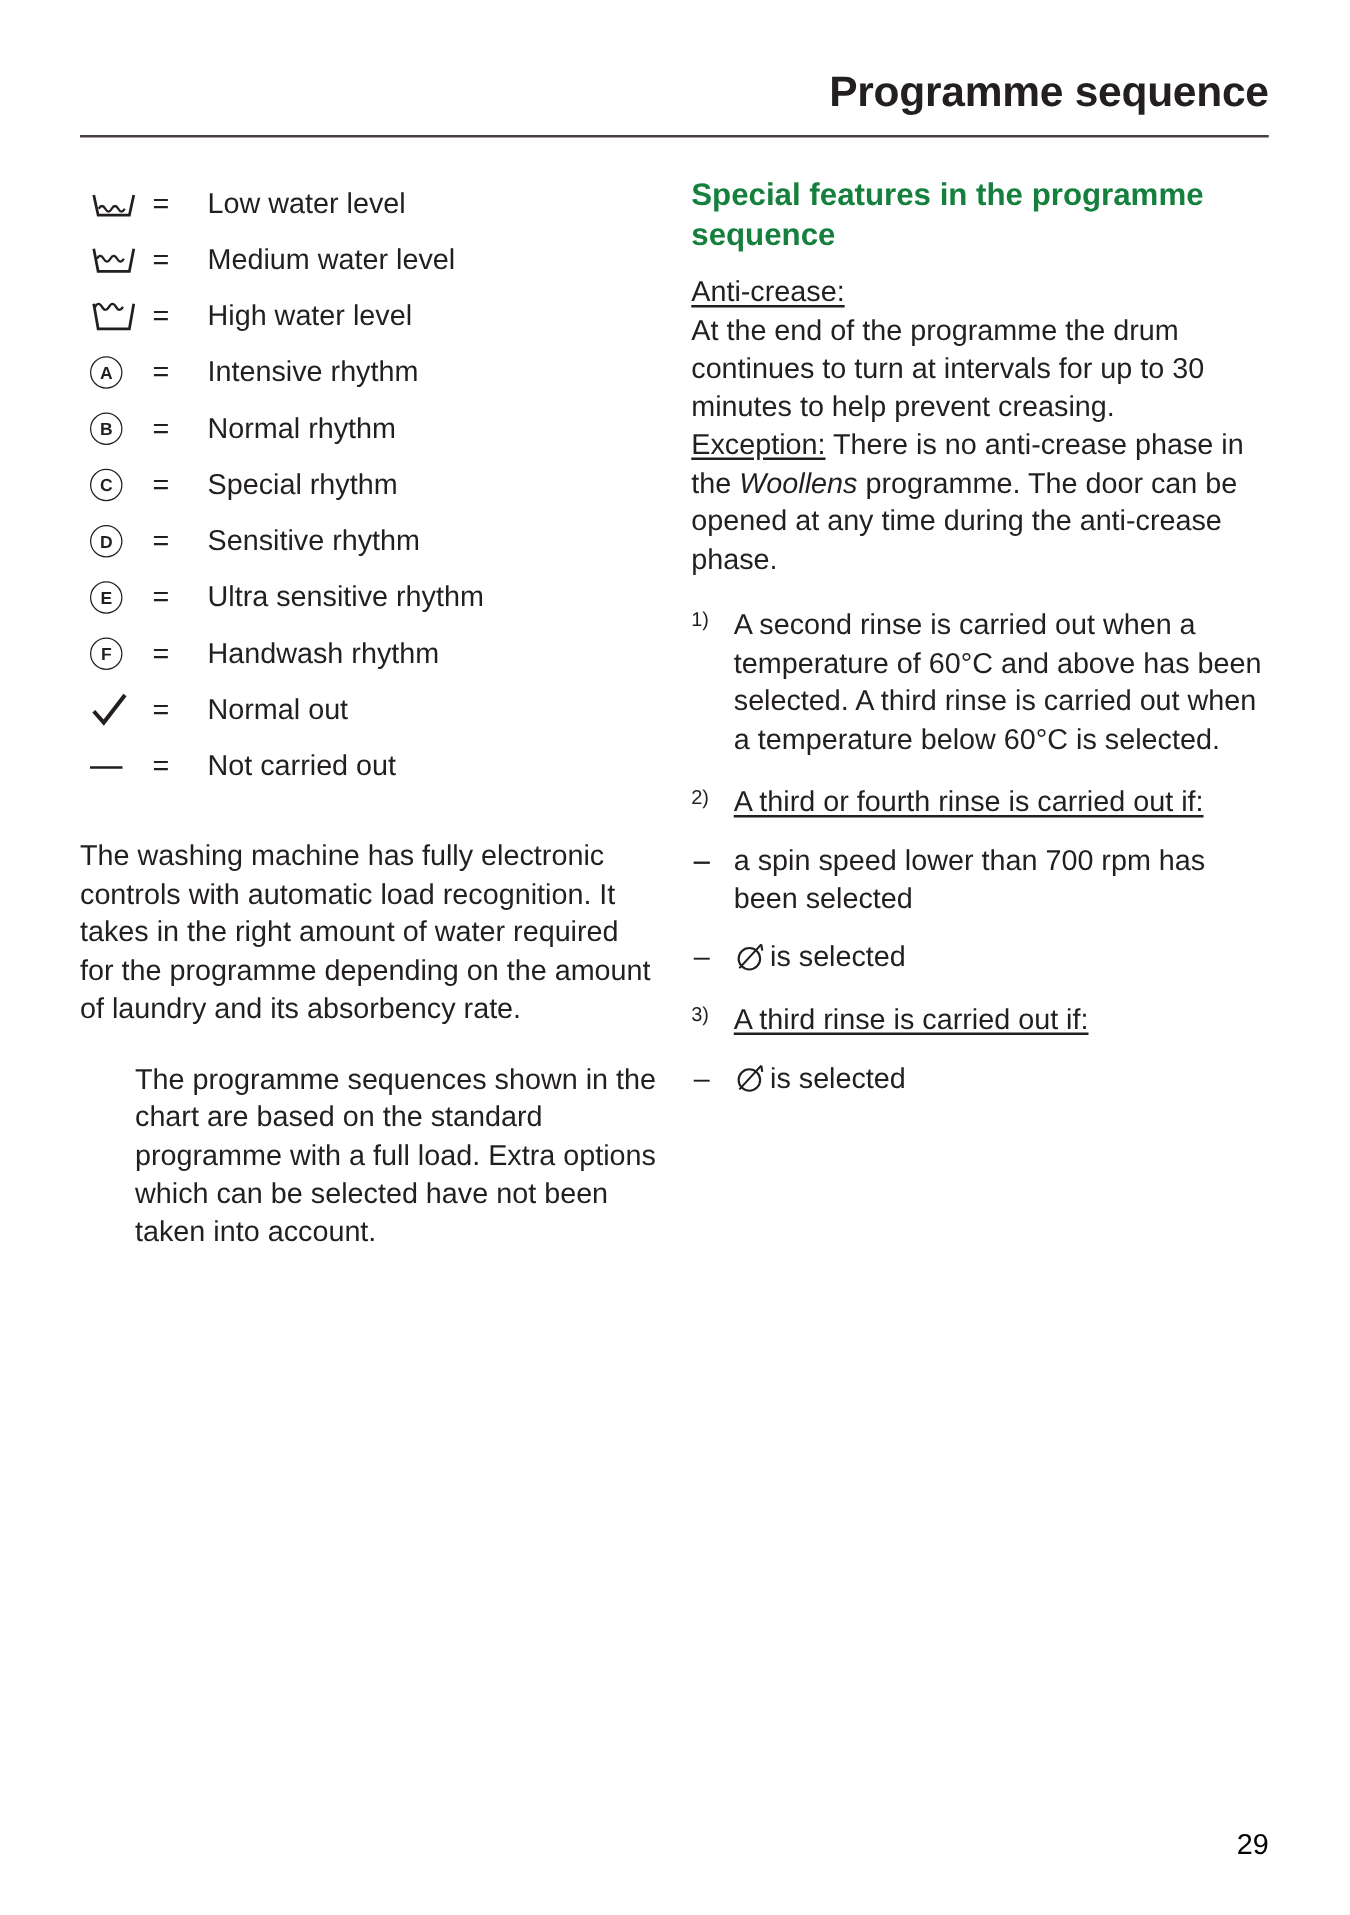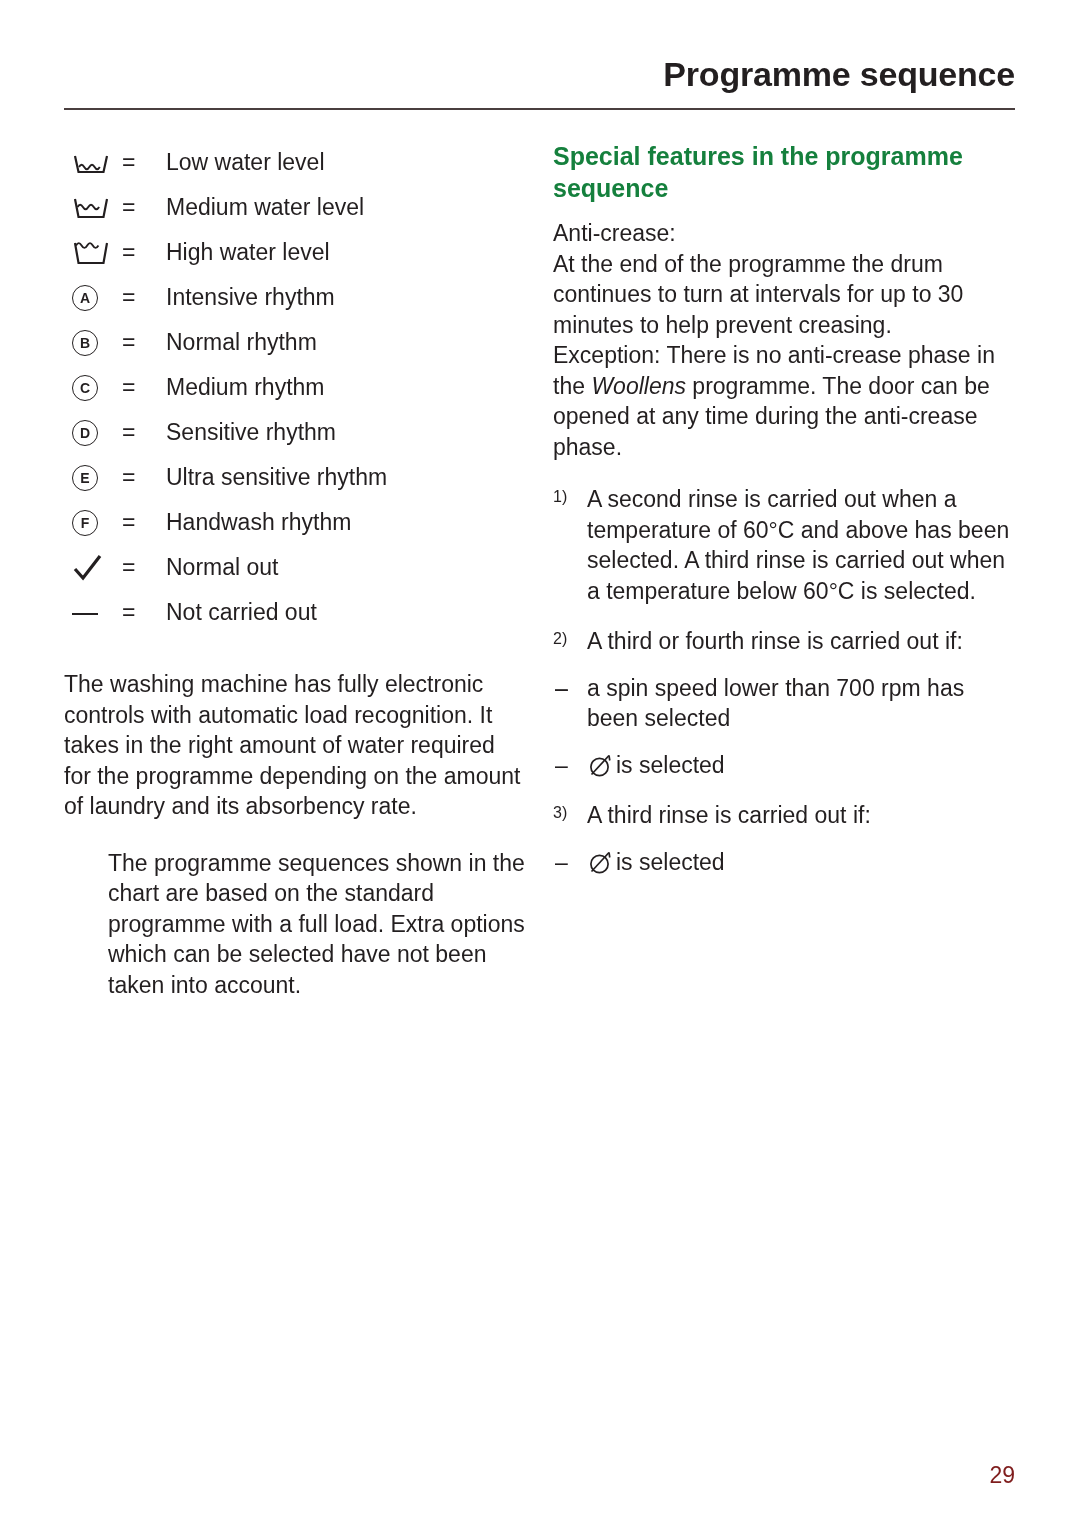--- a/index.html
+++ b/index.html
@@ -133,21 +133,21 @@
   .gap-after-legend { margin-top: 34px; }
 
   
   .section-heading {
     font-size: 25px;
     font-weight: bold;
     line-height: 32px;
     color: #15803d;
     margin: 0 0 14px 0;
   }
-  .u { text-underline-offset: 3px; }
+  .u { text-decoration: underline; text-underline-offset: 3px; }
   .it { font-style: italic; }
 
   .footnote {
     font-size: 23px;
     line-height: 30.5px;
     position: relative;
     padding-left: 34px;
     margin-top: 22px;
   }
   .fn-mark {
@@ -180,21 +180,21 @@
   }
 
   
   .page-number {
     position: absolute;
     left: 64px;
     top: 1462px;
     width: 951px;
     text-align: right;
     font-size: 23px;
-    color: #7f1d1d;
+    color: #000000;
   }
 </style>
 </head>
 <body>
 
 <div class="page">
 
   <div class="page-title">Programme sequence</div>
   <div class="header-rule"></div>
 
@@ -255,21 +255,21 @@
         </span>
         <span class="legend-eq">=</span>
         <span class="legend-label">Normal rhythm</span>
       </div>
 
       <div class="legend-row">
         <span class="legend-sym">
           <span class="circled">C</span>
         </span>
         <span class="legend-eq">=</span>
-        <span class="legend-label">Medium rhythm</span>
+        <span class="legend-label">Special rhythm</span>
       </div>
 
       <div class="legend-row">
         <span class="legend-sym">
           <span class="circled">D</span>
         </span>
         <span class="legend-eq">=</span>
         <span class="legend-label">Sensitive rhythm</span>
       </div>
 

